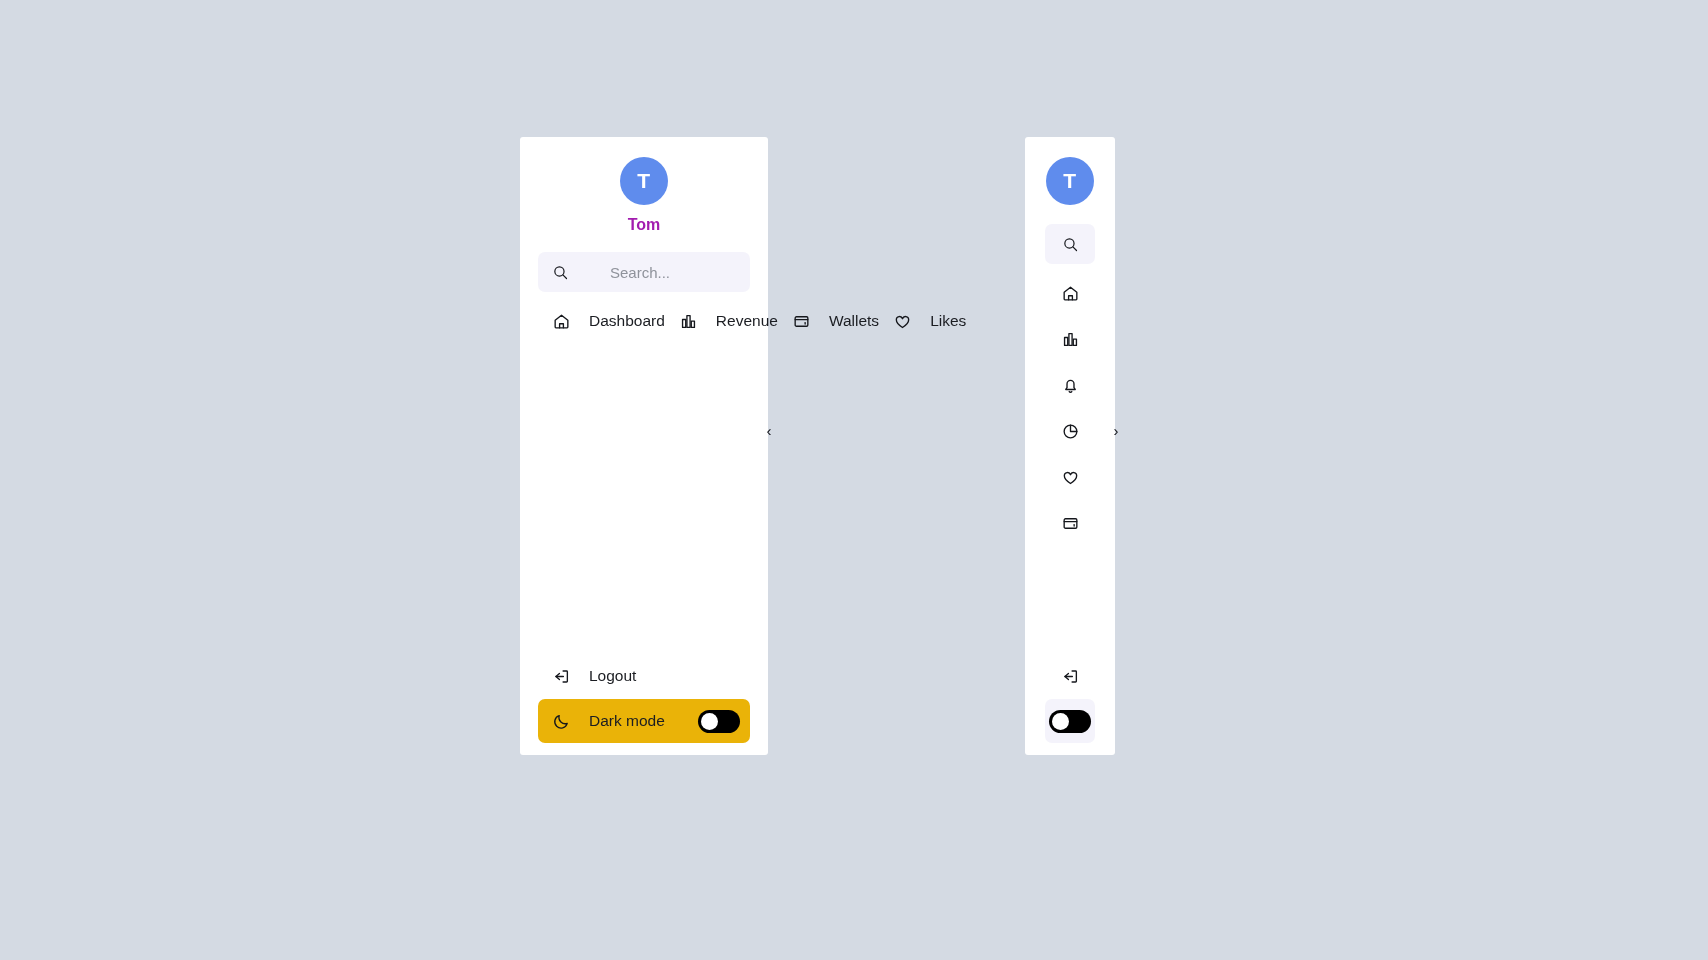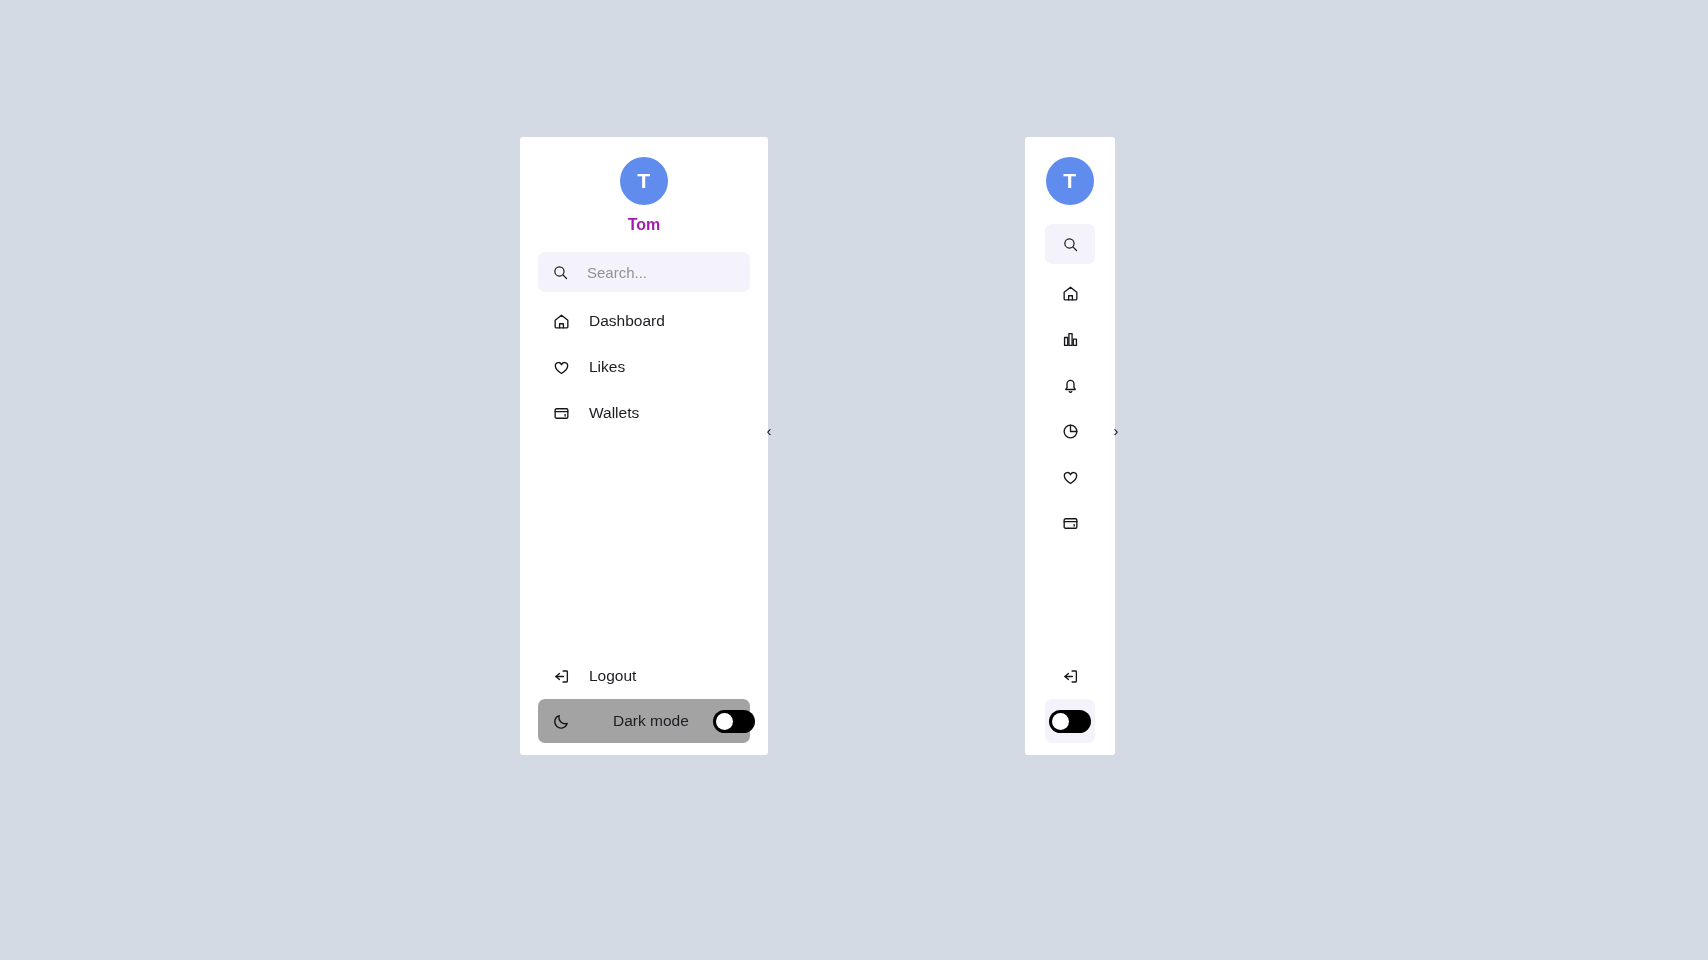--- a/index.html
+++ b/index.html
@@ -74,39 +74,40 @@
   
   .search-row {
     margin-top: 19px;
     height: 40px;
     border-radius: 7px;
     background: #f4f3fb;
     display: flex;
     align-items: center;
     padding: 0 0 0 14px;
     box-sizing: border-box;
+    justify-content: space-between;
   }
   .search-input {
     border: none;
     outline: none;
     background: transparent;
     font-family: "Liberation Sans", sans-serif;
     font-size: 15px;
     color: #2a2d34;
     margin-left: 18px;
     width: 140px;
     padding: 0;
   }
   .search-input::placeholder { color: #8f929b; }
 
   
   .nav {
     margin-top: 6px;
     display: flex;
-    flex-direction: column;
+    align-items: center;
   }
   .nav-item {
     height: 46px;
     display: flex;
     align-items: center;
     padding-left: 14px;
     box-sizing: border-box;
     border-radius: 7px;
     cursor: pointer;
   }
@@ -123,23 +124,22 @@
   
   .darkmode-row {
     height: 44px;
     margin-bottom: 12px;
     display: flex;
     align-items: center;
     padding-left: 14px;
     padding-right: 10px;
     box-sizing: border-box;
     border-radius: 7px;
-    background: #a3a3a3;
+    background: #eab308;
     cursor: pointer;
-    gap: 24px;
   }
   .darkmode-row .nav-label { flex: 1 1 auto; }
 
   .toggle {
     width: 42px;
     height: 23px;
     border-radius: 12px;
     background: #000000;
     position: relative;
     flex: 0 0 auto;
@@ -235,45 +235,57 @@
         <svg width="19" height="19" viewBox="0 0 24 24">
             <g class="ico">
           <path d="M4 10.5 12 4l8 6.5V19a1 1 0 0 1-1 1H5a1 1 0 0 1-1-1z"></path>
           <path d="M9.6 20v-5.2h4.8V20"></path>
         </g>
           </svg>
       </span>
       <span class="nav-label">Dashboard</span>
     </div>
 
-
-
-
     <div class="nav-item">
       <span>
         <svg width="19" height="19" viewBox="0 0 24 24">
             <g class="ico">
-          <path d="M12 19.6S4.2 14.9 4.2 9.9a4 4 0 0 1 7.8-1.4 4 4 0 0 1 7.8 1.4c0 5-7.8 9.7-7.8 9.7z"></path>
-        </g>
-          </svg>
-      </span>
-      <span class="nav-label">Likes</span>
-    </div>
+          <rect x="10" y="4.5" width="4" height="15"></rect>
+          <rect x="4.5" y="9.5" width="4" height="10"></rect>
+          <rect x="15.5" y="11.5" width="4" height="8"></rect>
+        </g>
+          </svg>
+      </span>
+      <span class="nav-label">Revenue</span>
+    </div>
+
+
 
     <div class="nav-item">
       <span>
         <svg width="19" height="19" viewBox="0 0 24 24">
             <g class="ico">
           <rect x="4" y="6" width="16" height="12" rx="1.6"></rect>
           <line x1="4" y1="9.6" x2="20" y2="9.6"></line>
           <line x1="16.6" y1="13.4" x2="16.6" y2="15.2"></line>
         </g>
           </svg>
       </span>
       <span class="nav-label">Wallets</span>
+    </div>
+
+    <div class="nav-item">
+      <span>
+        <svg width="19" height="19" viewBox="0 0 24 24">
+            <g class="ico">
+          <path d="M12 19.6S4.2 14.9 4.2 9.9a4 4 0 0 1 7.8-1.4 4 4 0 0 1 7.8 1.4c0 5-7.8 9.7-7.8 9.7z"></path>
+        </g>
+          </svg>
+      </span>
+      <span class="nav-label">Likes</span>
     </div>
 
   </div>
 
   <div class="spacer"></div>
 
   <div class="nav-item">
     <span>
       <svg width="19" height="19" viewBox="0 0 24 24">
           <g class="ico">

